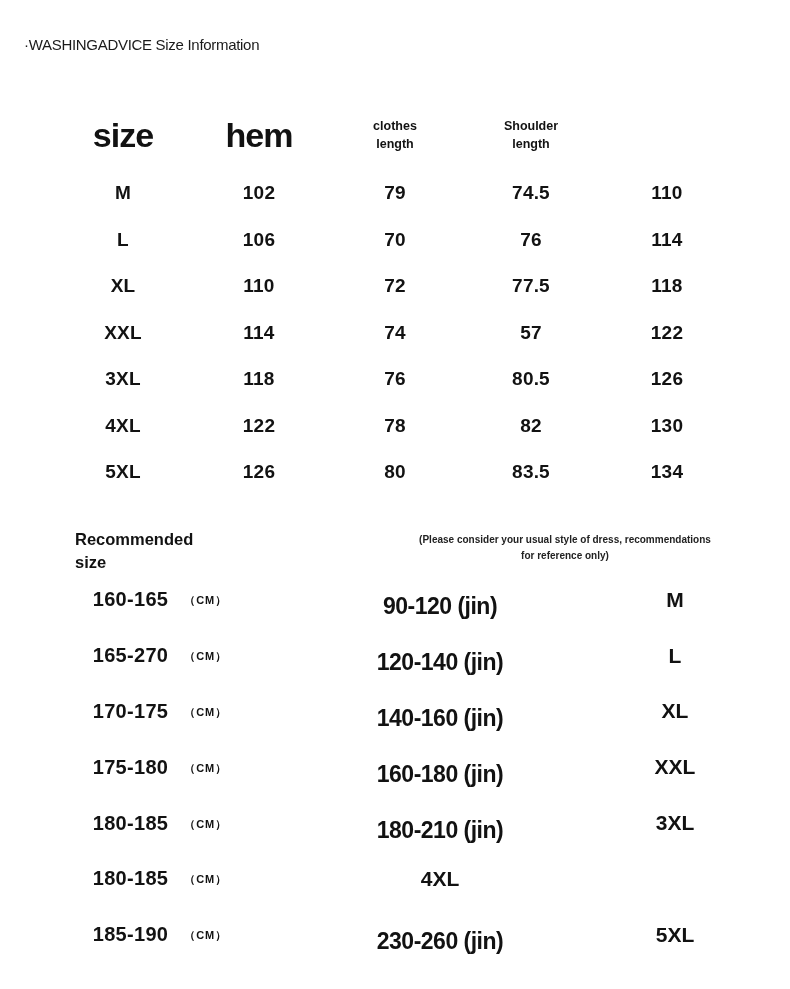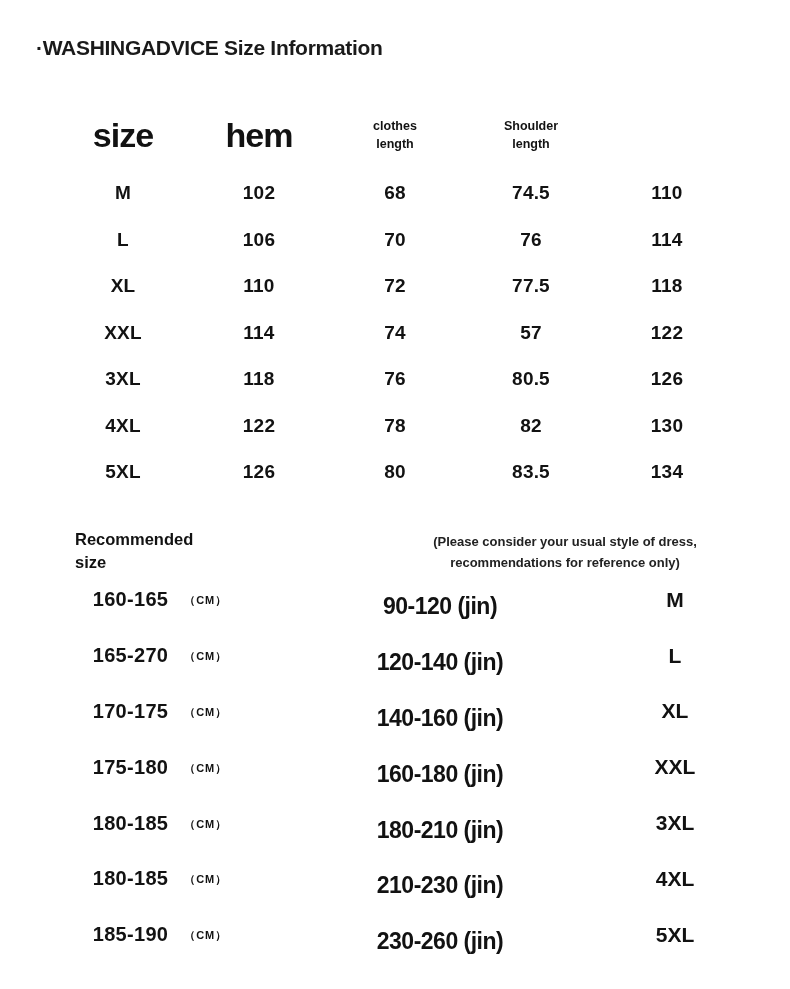--- a/index.html
+++ b/index.html
@@ -8,24 +8,24 @@
     height: 989px;
     background: #ffffff;
     font-family: "Liberation Sans", sans-serif;
     color: #121212;
     overflow: hidden;
   }
   .page { position: relative; width: 790px; height: 989px; background: #fff; }
 
   .title {
     position: absolute;
-    left: 36px;
+    left: 24px;
     top: 36px;
-    font-size: 21px;
-    font-weight: 700;
+    font-size: 15px;
+    font-weight: 400;
     letter-spacing: -0.3px;
     color: #1a1a1a;
   }
 
   
   .size-table {
     position: absolute;
     left: 55px;
     top: 100px;
     width: 680px;
@@ -66,21 +66,21 @@
     font-weight: 700;
     line-height: 1.4;
     white-space: pre-line;
   }
   .rec-note {
     position: absolute;
     left: 415px;
     top: 532px;
     width: 300px;
     text-align: center;
-    font-size: 13px;
+    font-size: 10px;
     font-weight: 700;
     line-height: 1.6;
     color: #222;
   }
   .rec-table {
     position: absolute;
     left: 40px;
     top: 572px;
     width: 710px;
   }
@@ -130,21 +130,21 @@
       <div class="st-cell h-big">hem</div>
       <div class="st-cell h-small">clothes
 length</div>
       <div class="st-cell h-small">Shoulder
 length</div>
     </div>
 
     <div class="st-row st-data">
       <div class="st-cell">M</div>
       <div class="st-cell">102</div>
-      <div class="st-cell">68</div>
+      <div class="st-cell">79</div>
       <div class="st-cell">74.5</div>
       <div class="st-cell">110</div>
     </div>
     <div class="st-row st-data">
       <div class="st-cell">L</div>
       <div class="st-cell">106</div>
       <div class="st-cell">70</div>
       <div class="st-cell">76</div>
       <div class="st-cell">114</div>
     </div>
@@ -210,21 +210,20 @@
       <div class="rec-cell rec-weight">160-180 (jin)</div>
       <div class="rec-cell rec-size">XXL</div>
     </div>
     <div class="rec-row">
       <div class="rec-cell rec-height"><span>180-185</span> <span class="rec-unit">（CM）</span></div>
       <div class="rec-cell rec-weight">180-210 (jin)</div>
       <div class="rec-cell rec-size">3XL</div>
     </div>
     <div class="rec-row">
       <div class="rec-cell rec-height"><span>180-185</span> <span class="rec-unit">（CM）</span></div>
-      <div class="rec-cell rec-weight">210-230 (jin)</div>
       <div class="rec-cell rec-size">4XL</div>
     </div>
     <div class="rec-row">
       <div class="rec-cell rec-height"><span>185-190</span> <span class="rec-unit">（CM）</span></div>
       <div class="rec-cell rec-weight">230-260 (jin)</div>
       <div class="rec-cell rec-size">5XL</div>
     </div>
   </div>
 
 </div>

